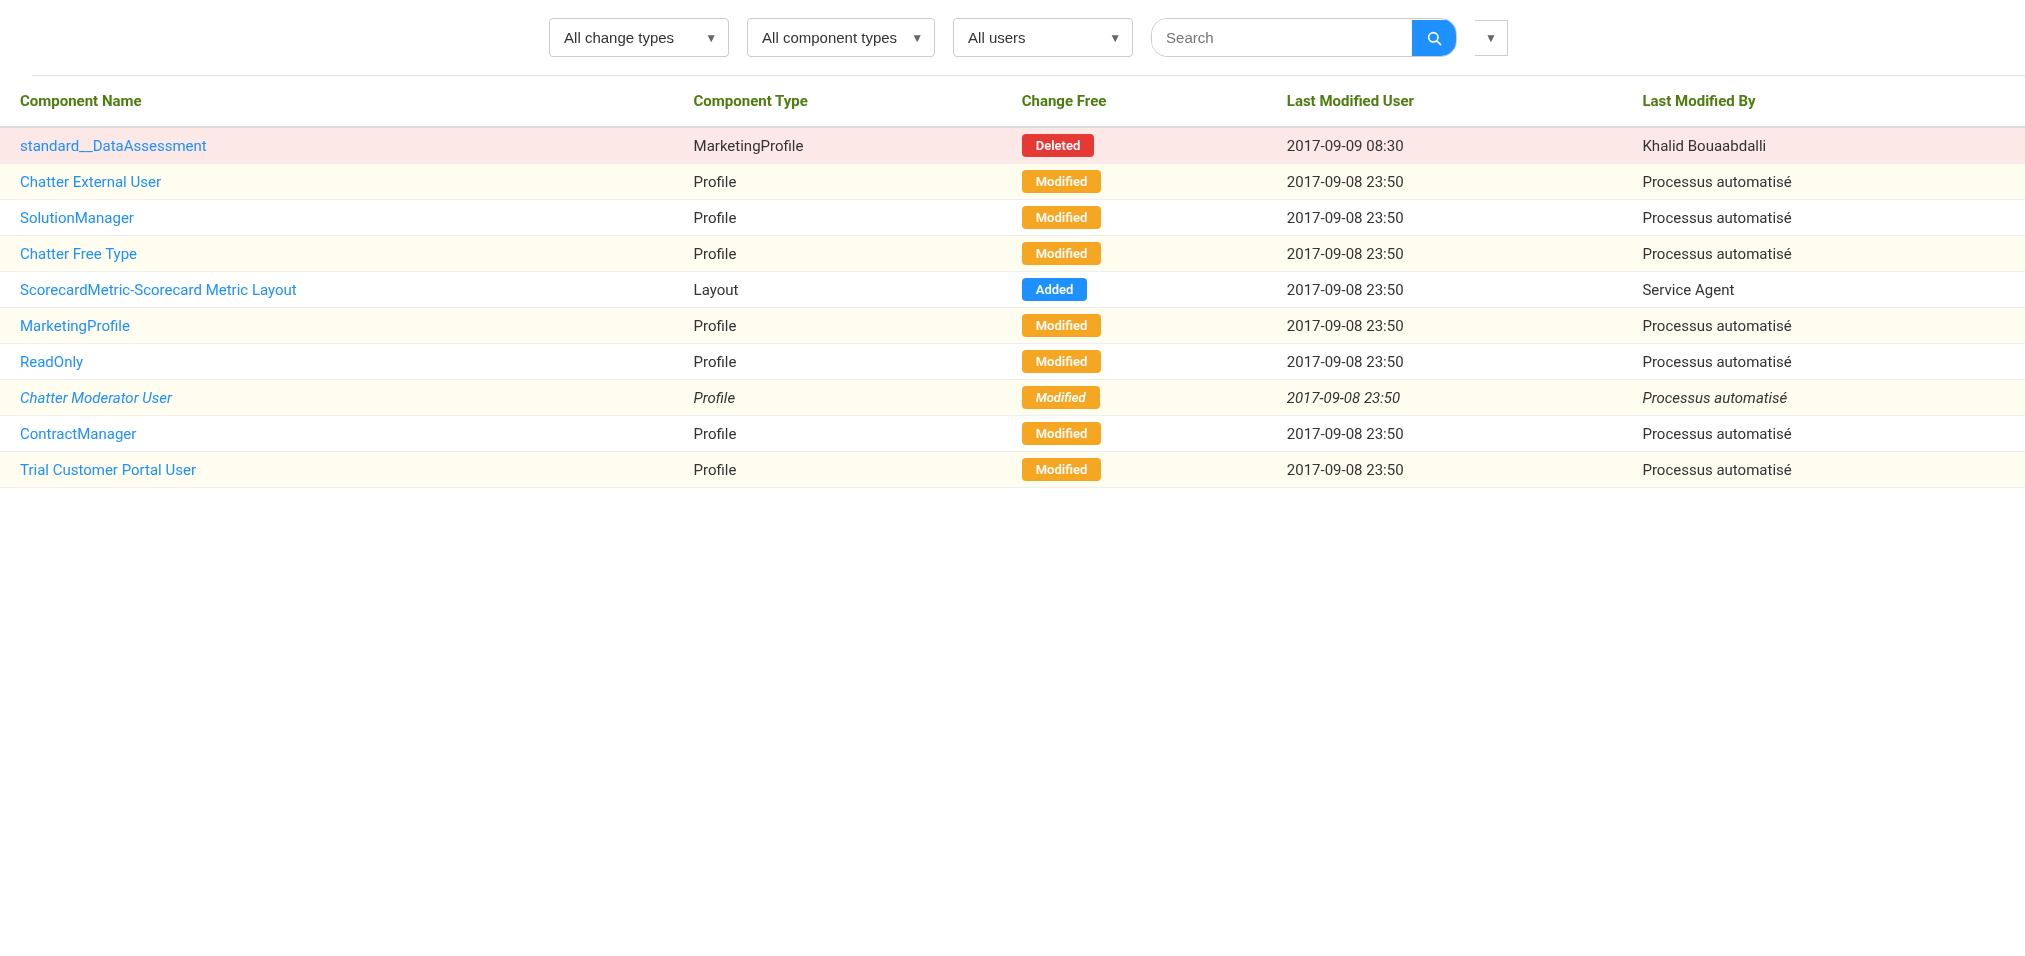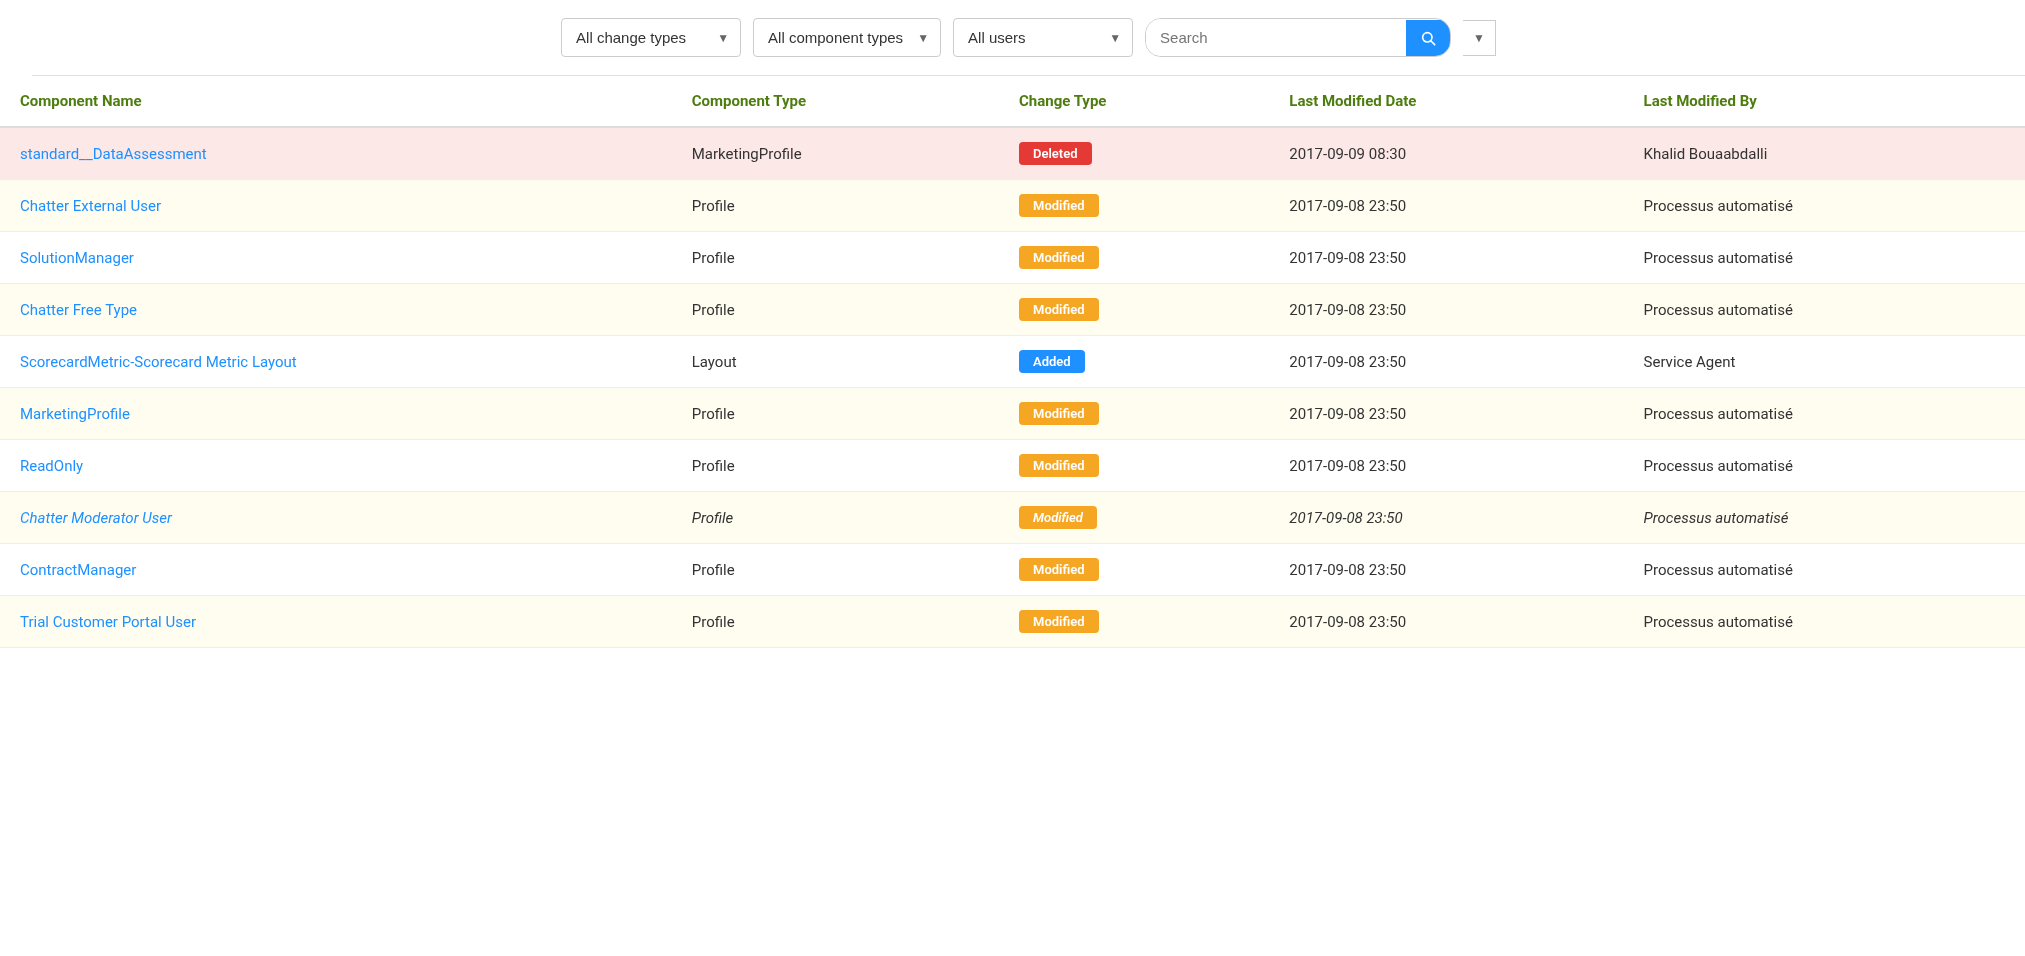--- a/index.html
+++ b/index.html
@@ -7,21 +7,21 @@
       font-family: -apple-system, BlinkMacSystemFont, 'Segoe UI', Roboto, sans-serif;
       font-size: 15px;
       background: #fff;
       color: #333;
     }
 
     .toolbar {
       display: flex;
       justify-content: center;
       align-items: center;
-      gap: 12px;
+      gap: 18px;
       padding: 18px 20px;
       background: #fff;
       border-bottom: 1px solid #e0e0e0;
       margin-left: 32px;
     }
 
     .select-wrapper {
       position: relative;
       display: inline-flex;
       align-items: center;
@@ -120,21 +120,21 @@
 
     tbody tr:nth-child(even) {
       background: #fff;
     }
 
     tbody tr.deleted-row {
       background: #fde8e8;
     }
 
     tbody td {
-      padding: 14px 20px;
+      padding: 6px 20px;
       font-size: 15px;
       vertical-align: middle;
     }
 
     .component-link {
       color: #1e90ff;
       text-decoration: none;
       cursor: pointer;
     }
 
@@ -206,22 +206,22 @@
 
   <button class="dropdown-arrow-btn">▼</button>
 </div>
 
 <div class="table-container">
   <table>
     <thead>
       <tr>
         <th>Component Name</th>
         <th>Component Type</th>
-        <th>Change Type</th>
-        <th>Last Modified Date</th>
+        <th>Change Free</th>
+        <th>Last Modified User</th>
         <th>Last Modified By</th>
       </tr>
     </thead>
     <tbody id="table-body">
     <tr class="deleted-row" style="background: rgb(253, 232, 232);">
           <td><a class="component-link" href="#">standard__DataAssessment</a></td>
           <td>MarketingProfile</td>
           <td><span class="badge badge-deleted">Deleted</span></td>
           <td class="date-cell">2017-09-09 08:30</td>
           <td class="modified-by-cell">Khalid Bouaabdalli</td>

